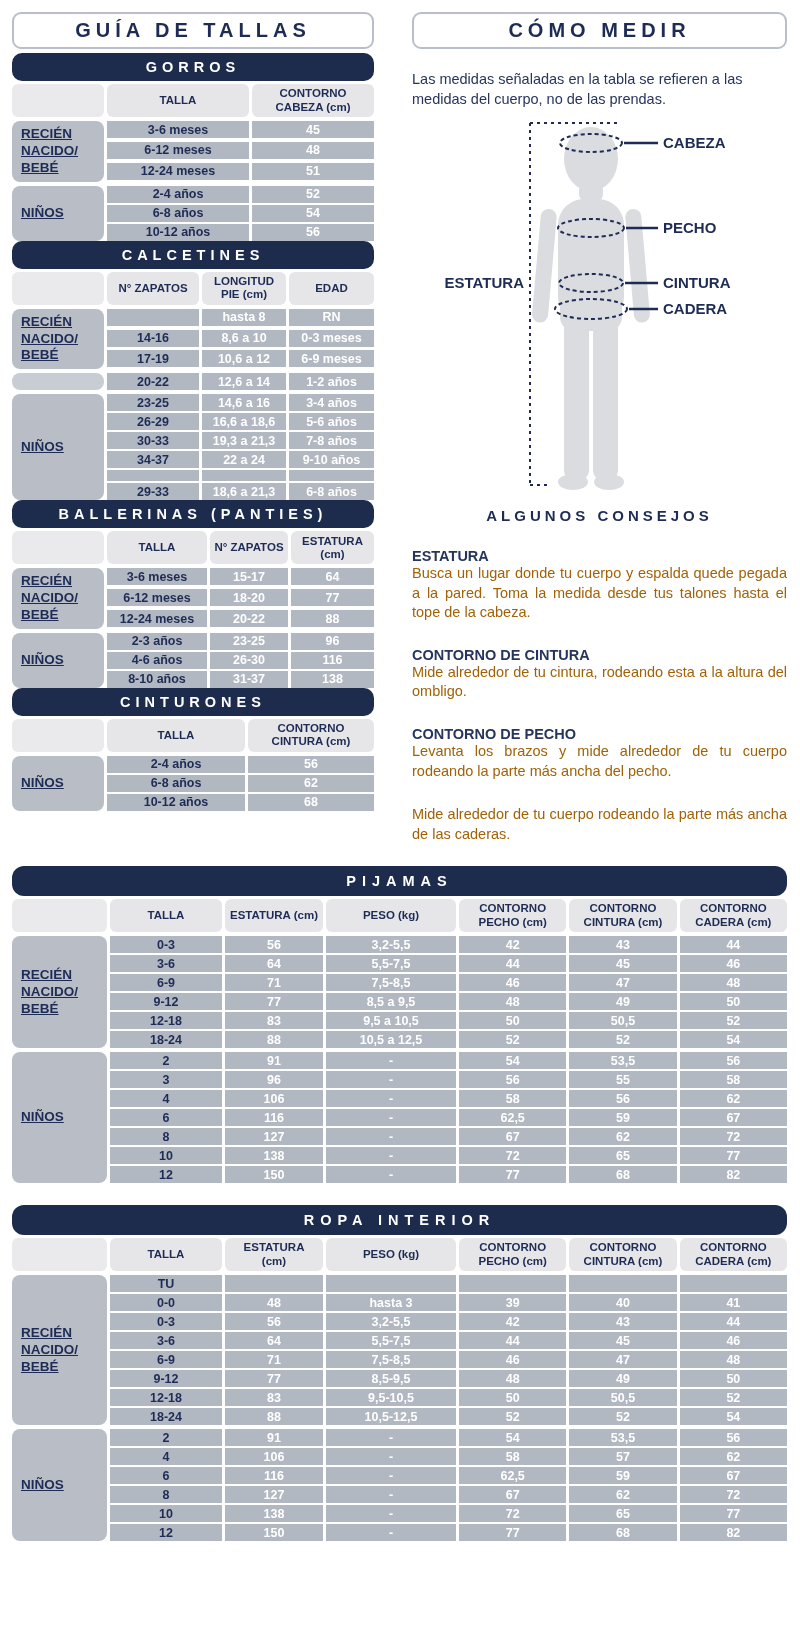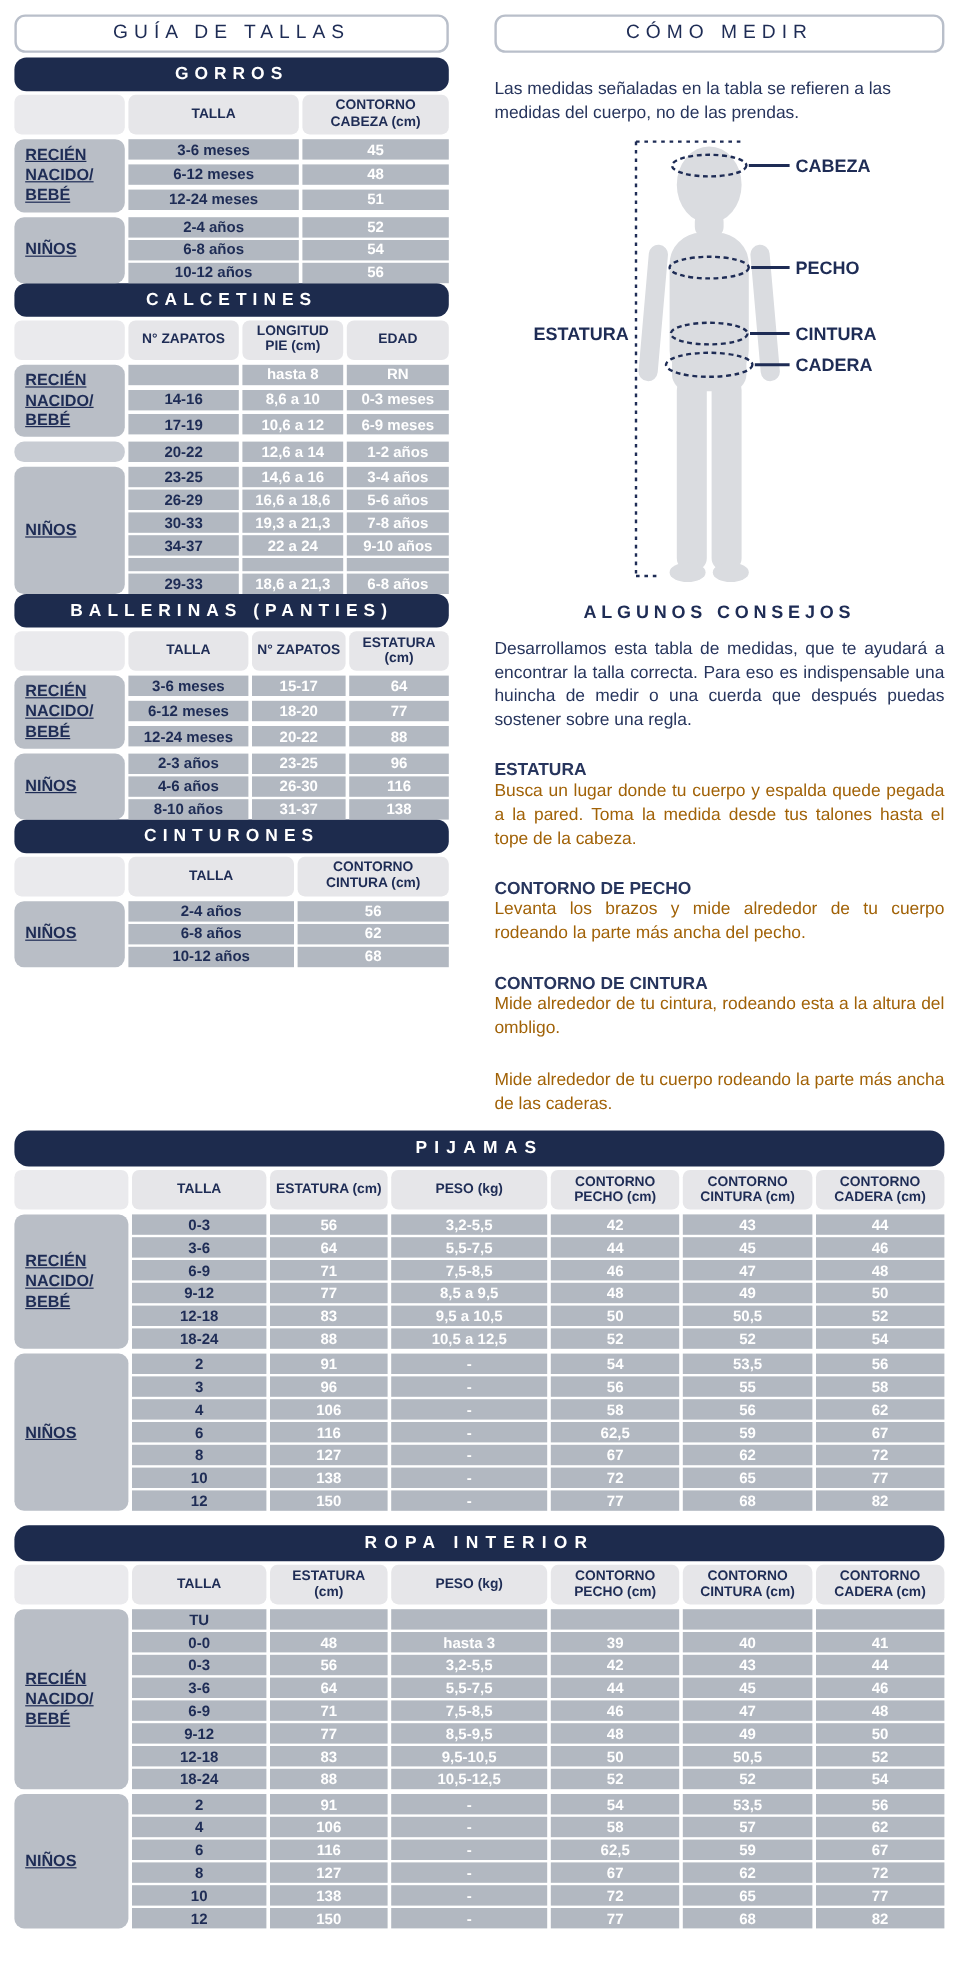--- a/index.html
+++ b/index.html
@@ -10,22 +10,22 @@
     color: #1E2C55;
   }
   .page { padding: 12px 13px 20px 12px; }
 
   .top { display: flex; gap: 38px; }
   .left-col { width: 362px; flex-shrink: 0; }
   .right-col { flex: 1; min-width: 0; }
 
   .outline-box {
     border: 2px solid #b9bfca; border-radius: 9px;
-    text-align: center; font-weight: normal; letter-spacing: 5px;
-    font-size: 16px; padding: 5px 0; color: #1E2C55; margin-bottom: 4px;
+    text-align: center; font-weight: bold; letter-spacing: 5px;
+    font-size: 20px; padding: 5px 0; color: #1E2C55; margin-bottom: 4px;
   }
 
   
   .tbl { margin-top: 0; }
   .tbl-bar {
     background: #1D2B4D; color: #fff; border-radius: 10px;
     text-align: center; font-weight: bold; letter-spacing: 5px;
     font-size: 14.5px; padding: 6px 0;
   }
   .grid { display: grid; column-gap: 3px; row-gap: 2px; margin-top: 3px; }
@@ -65,21 +65,21 @@
     font-size: 15px; margin-top: 10px;
   }
   .tips-intro {
     margin-top: 13px; font-size: 14.5px; line-height: 1.35;
     text-align: justify; color: #27355d;
   }
   .m-section { margin-top: 24px; }
   .m-section h3 { font-size: 14.5px; font-weight: bold; color: #27355d; }
   .m-section p  { font-size: 14.5px; line-height: 1.35; text-align: justify; color: #a16207; }
 
-  .full-tables .tbl { margin-top: 12px; }
+  .full-tables .tbl { margin-top: 22px; }
   .full-tables .tbl-bar { letter-spacing: 6px; border-radius: 12px; padding: 7px 0; }
 </style>
 </head>
 <body>
 
 <div class="page">
   <div class="top">
 
     <div class="left-col">
       <div class="outline-box">GUÍA DE TALLAS</div>
@@ -263,33 +263,32 @@
         <g font-family="Liberation Sans, sans-serif" font-weight="bold" font-size="15" fill="#1E2C55">
           <text x="249" y="33">CABEZA</text>
           <text x="249" y="118">PECHO</text>
           <text x="249" y="173">CINTURA</text>
           <text x="249" y="199">CADERA</text>
           <text x="110" y="173" text-anchor="end">ESTATURA</text>
         </g>
       </svg>
 
       <div class="tips-title">ALGUNOS CONSEJOS</div>
-      <p class="tips-intro">Desarrollamos esta tabla de medidas, que te ayudará a encontrar la talla correcta. Para eso es indispensable una huincha de medir o una cuerda que después puedas sostener sobre una regla.</p>
       <div id="measure-sections">
           <div class="m-section">
             <h3>ESTATURA</h3>
             <p>Busca un lugar donde tu cuerpo y espalda quede pegada a la pared. Toma la medida desde tus talones hasta el tope de la cabeza.</p>
           </div>
           <div class="m-section">
+            <h3>CONTORNO DE CINTURA</h3>
+            <p>Mide alrededor de tu cintura, rodeando esta a la altura del ombligo.</p>
+          </div>
+          <div class="m-section">
             <h3>CONTORNO DE PECHO</h3>
             <p>Levanta los brazos y mide alrededor de tu cuerpo rodeando la parte más ancha del pecho.</p>
-          </div>
-          <div class="m-section">
-            <h3>CONTORNO DE CINTURA</h3>
-            <p>Mide alrededor de tu cintura, rodeando esta a la altura del ombligo.</p>
           </div>
           <div class="m-section">
             <p>Mide alrededor de tu cuerpo rodeando la parte más ancha de las caderas.</p>
           </div>
         </div>
     </div>
   </div>
 
   <div class="full-tables" id="full-tables">
       <section class="tbl">

